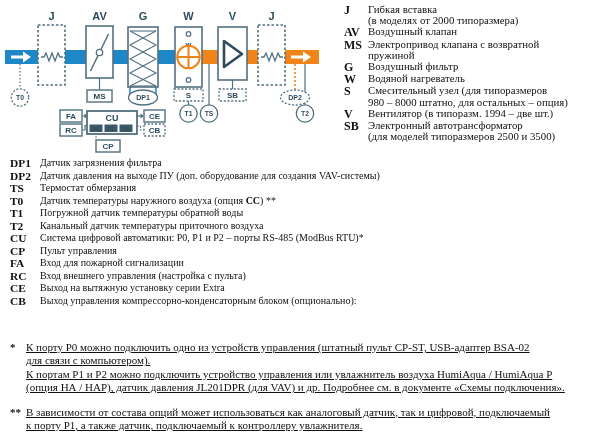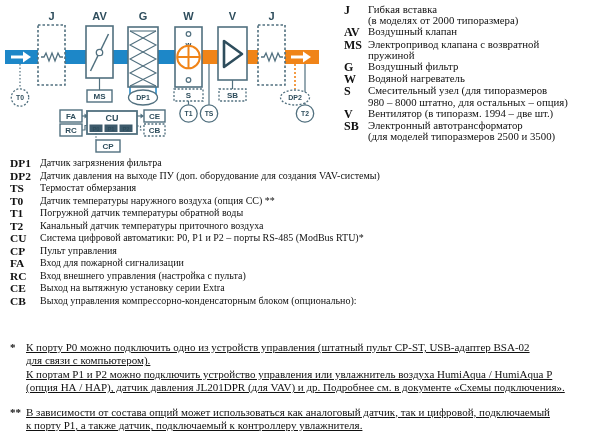--- a/index.html
+++ b/index.html
@@ -15,21 +15,21 @@
   .legend-row{display:flex;}
   .lkey{width:24px;flex:0 0 24px;font-weight:bold;font-size:12px;line-height:11.2px;padding-top:1px;}
   .ldesc{flex:1;font-size:10.8px;line-height:11.2px;white-space:pre-line;}
 
   
   .abbrs{position:absolute;left:10px;top:157px;width:586px;}
   .abbr-row{display:flex;line-height:12.55px;}
   .akey{width:30px;flex:0 0 30px;font-weight:bold;font-size:11.4px;}
   .adesc{flex:1;font-size:10px;}
   .abbr-row.sub .adesc{padding-left:8px;}
-  .adesc b{font-weight:normal;}
+  .adesc b{font-weight:bold;}
 
   
   .footnotes{position:absolute;left:10px;top:341px;width:588px;}
   .footnote{display:flex;margin-bottom:11px;}
   .fmark{width:16px;flex:0 0 16px;font-weight:bold;font-size:11px;line-height:13.4px;}
   .fbody{flex:1;font-size:11px;line-height:13.4px;white-space:pre-line;text-decoration:underline;}
 </style>
 </head>
 <body>
 

